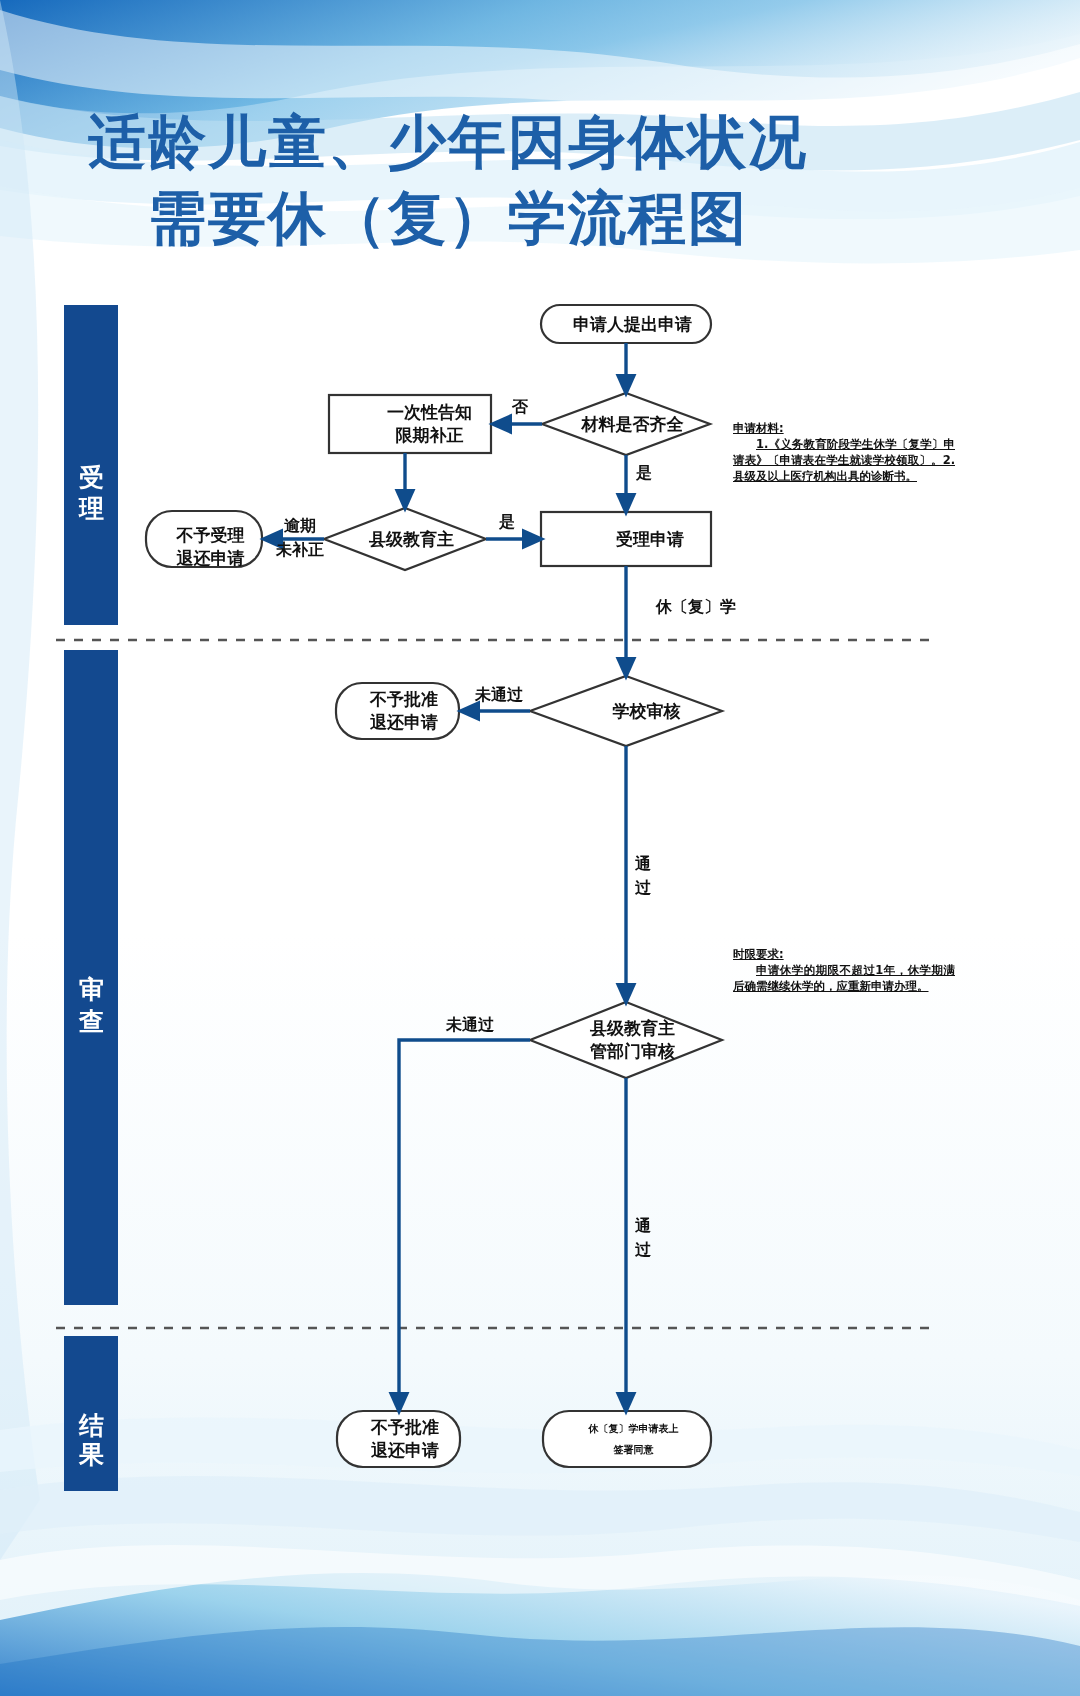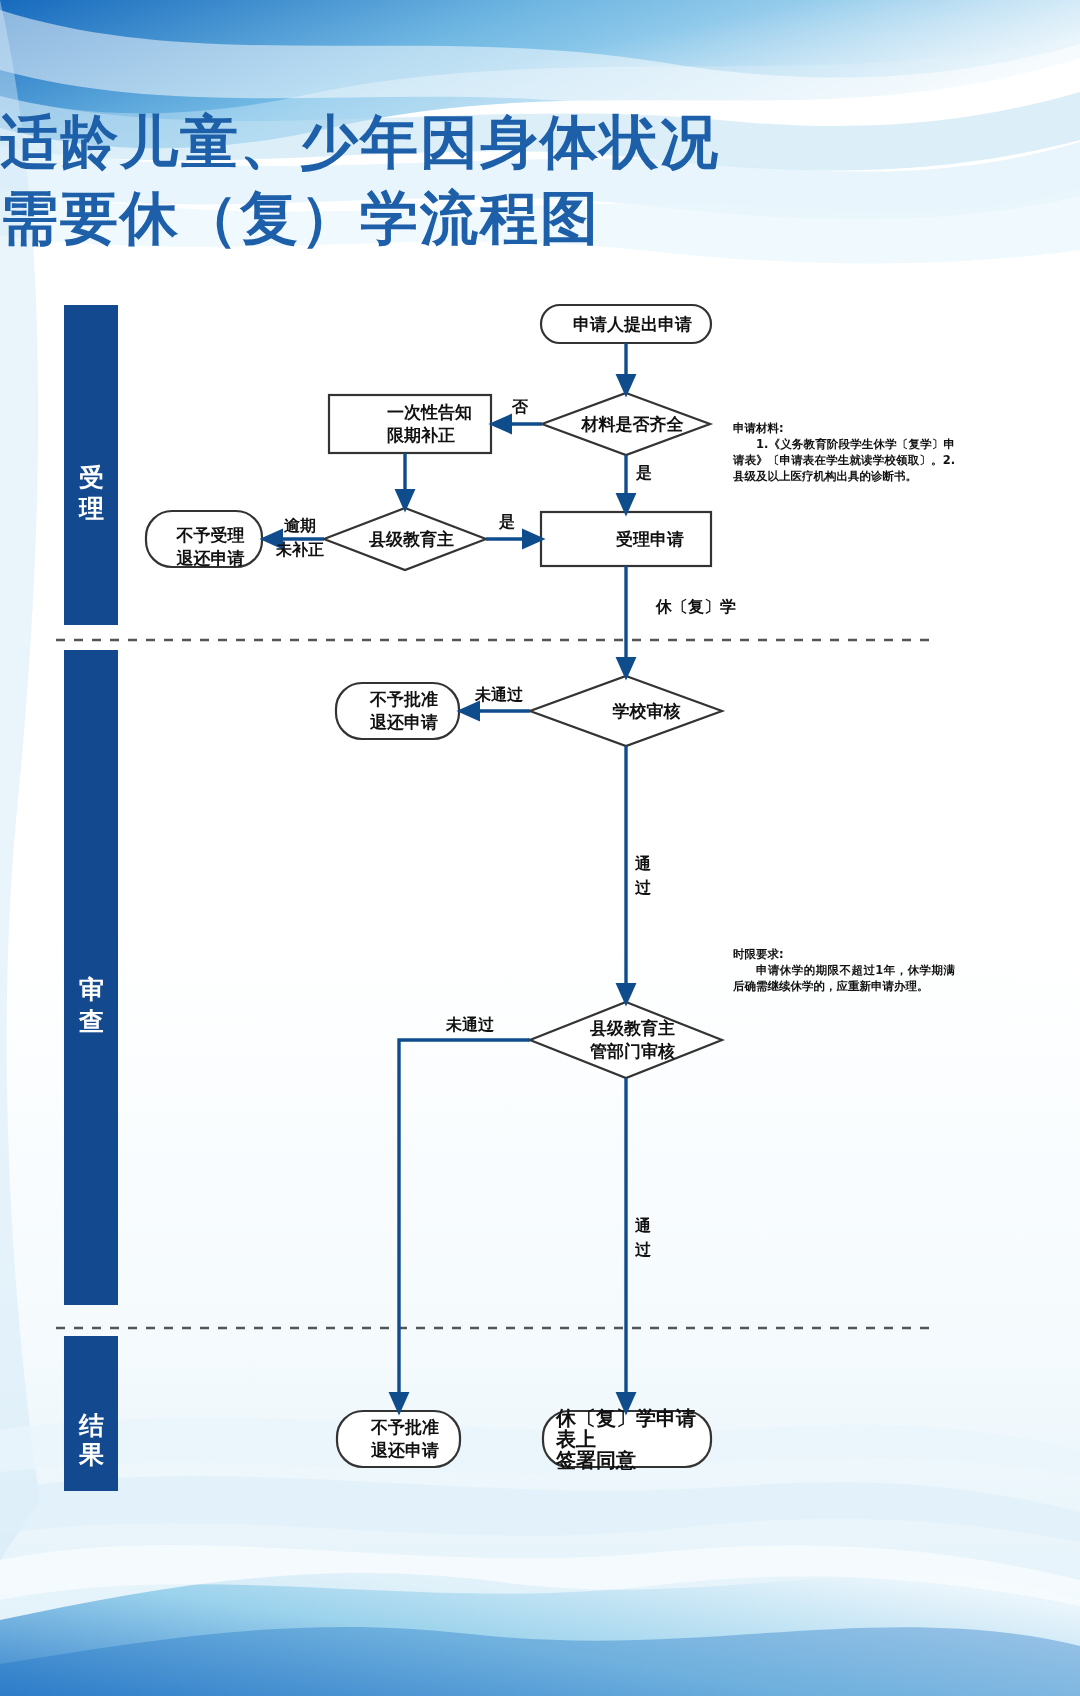--- a/index.html
+++ b/index.html
@@ -7,50 +7,50 @@
     width:1080px;height:1696px;position:relative;overflow:hidden;
     font-family:"DejaVu Sans","Liberation Sans",sans-serif;
     background:#ffffff;
   }
   
   #bg{position:absolute;inset:0;z-index:0;}
   #canvas{position:absolute;left:0;top:0;width:1080px;height:1696px;z-index:2;}
 
   
   #title{
-    position:absolute;z-index:4;left:0;top:104px;width:896px;
+    position:absolute;z-index:4;left:0;top:104px;width:896px;text-align:center;
     color:#1d5fa8;font-weight:bold;font-size:58px;line-height:76px;
     letter-spacing:2px;font-family:"DejaVu Sans","Liberation Sans",sans-serif;
   }
   #title div{white-space:nowrap;}
 
   
   .stage{
     position:absolute;z-index:3;background:#13498f;color:#fff;
     font-weight:bold;font-size:25px;line-height:34px;text-align:center;
     display:flex;align-items:center;justify-content:center;
     box-sizing:border-box;
   }
   .stage span{display:block;writing-mode:vertical-rl;letter-spacing:12px;}
 
   
   .node{
     position:absolute;z-index:3;display:flex;align-items:center;
-    justify-content:center;text-align:left;
+    justify-content:center;text-align:center;
     font-size:17px;line-height:23px;color:#111;font-weight:600;
     box-sizing:border-box;
     padding-left:13px;
   }
   .edge-label{
     position:absolute;z-index:3;font-size:16px;line-height:21px;
     color:#111;font-weight:600;text-align:center;white-space:pre-line;
   }
   .note{
     position:absolute;z-index:3;font-size:11.5px;line-height:16px;
-    color:#111;font-weight:600;text-align:justify;
+    color:#111;font-weight:600;text-align:justify;text-decoration:underline;
   }
   .note .nt-title{display:block;}
   .note .nt-body{display:block;text-indent:2em;}
 </style>
 </head>
 <body>
 
 <svg id="bg" viewBox="0 0 1080 1696" preserveAspectRatio="none">
   <defs>
     <linearGradient id="gTop" x1="0" y1="0" x2="1" y2="0.35">
@@ -194,21 +194,21 @@
 退还申请</span>
 </div>
 <div class="node" style="left:530px;top:1012px;width:192px;height:56px;white-space:pre-line;">
   <span>县级教育主
 管部门审核</span>
 </div>
 <div class="node" style="left:337px;top:1411px;width:123px;height:56px;white-space:pre-line;">
   <span>不予批准
 退还申请</span>
 </div>
-<div class="node" style="left:543px;top:1411px;width:168px;height:56px;white-space:pre-line;font-size:20px;line-height:21px;">
+<div class="node" style="left:543px;top:1411px;width:168px;height:56px;white-space:pre-line;font-size:10px;line-height:21px;">
   <span>休〔复〕学申请表上
 签署同意</span>
 </div>
 
 <div class="edge-label" style="left:506px;top:396px;width:28px;">否</div>
 <div class="edge-label" style="left:630px;top:462px;width:28px;">是</div>
 <div class="edge-label" style="left:493px;top:511px;width:28px;">是</div>
 <div class="edge-label" style="left:274px;top:514px;width:52px;line-height:24px;">逾期
 未补正</div>
 <div class="edge-label" style="left:632px;top:596px;width:90px;text-align:center;margin-left:19px;">休〔复〕学</div>

